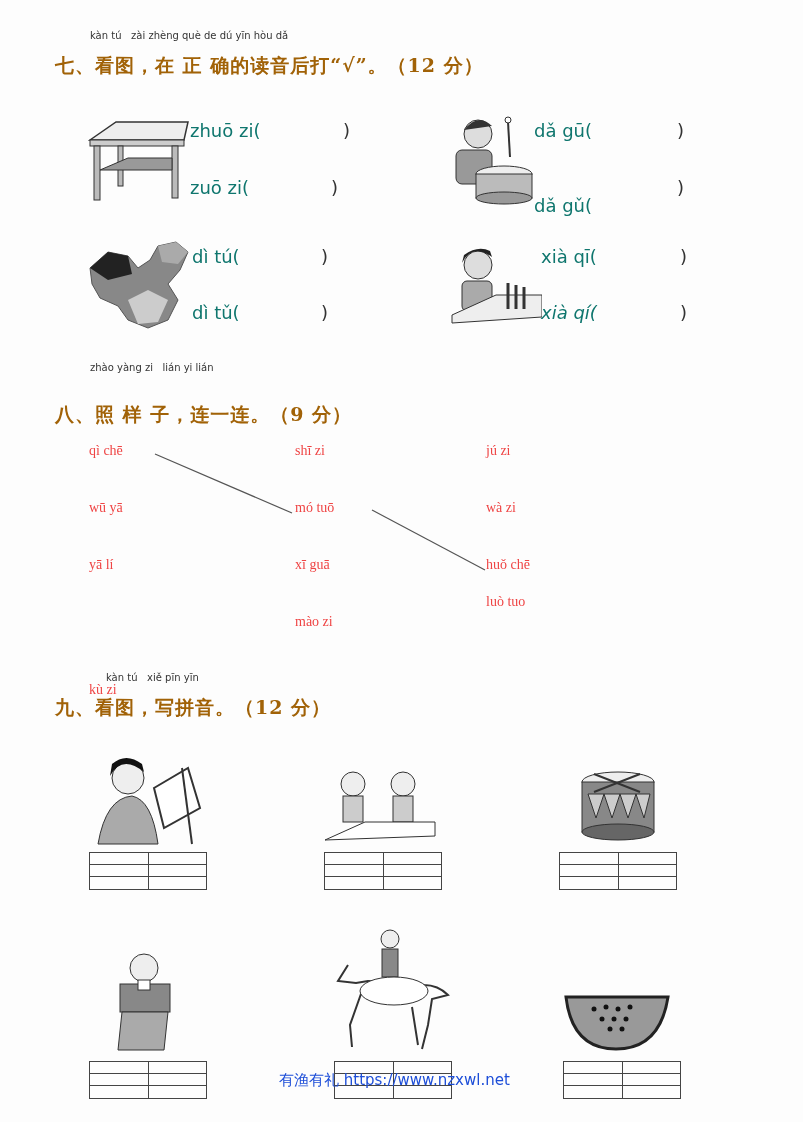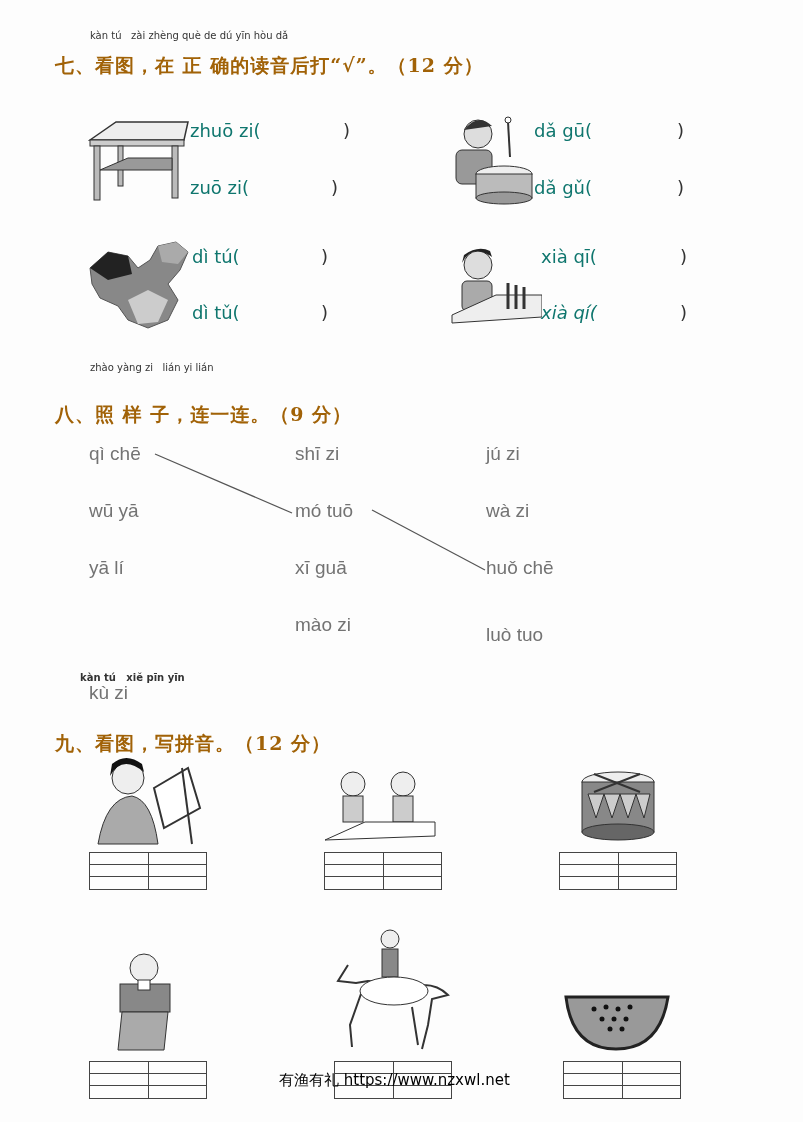--- a/index.html
+++ b/index.html
@@ -3,26 +3,26 @@
 <meta charset="utf-8">
 <style>
   * { margin:0; padding:0; box-sizing:border-box; }
   body { width:803px; height:1122px; background:#fdfdfd; position:relative; overflow:hidden;
          font-family:"DejaVu Sans", sans-serif; color:#222; }
   .abs { position:absolute; }
   .py { font-family:"DejaVu Sans", sans-serif; font-size:10px; color:#333; white-space:pre; }
   .title { font-family:"DejaVu Serif", serif; font-size:19px; font-weight:bold; color:#a16207; white-space:pre; letter-spacing:1px; }
   .opt { font-family:"DejaVu Sans", sans-serif; font-size:18px; color:#0f766e; white-space:pre; }
   .paren { font-size:18px; color:#333; }
-  .word { font-family:Liberation Sans, sans-serif; font-size:19px; color:#737373; white-space:pre; }
+  .word { font-family:Liberation Serif, serif; font-size:14px; color:#ef4444; white-space:pre; }
   .grid { position:absolute; width:118px; height:38px; border:1.5px solid #444; }
   .grid .v { position:absolute; left:58px; top:0; bottom:0; border-left:1.5px solid #444; }
   .grid .h1 { position:absolute; left:0; right:0; top:11px; border-top:1.5px solid #444; }
   .grid .h2 { position:absolute; left:0; right:0; top:23px; border-top:1.5px solid #444; }
-  .watermark { font-family:"DejaVu Sans", sans-serif; font-size:15px; color:#000000; white-space:pre; }
+  .watermark { font-family:"DejaVu Sans", sans-serif; font-size:15px; color:#1d4ed8; white-space:pre; }
 </style>
 </head>
 <body>
 
 <div class="abs py" style="left:90px;top:30px;">kàn tú   zài zhèng què de dú yīn hòu dǎ</div>
 <div class="abs title" style="left:55px;top:53px;">七、看图，在 正 确的读音后打“√”。（12 分）</div>
 
 <svg class="abs" style="left:88px;top:118px;" width="102" height="84">
   <polygon points="2,22 28,4 100,4 96,22" fill="#eee" stroke="#333" stroke-width="1.5"></polygon>
   <rect x="2" y="22" width="94" height="6" fill="#ccc" stroke="#333"></rect>
@@ -41,21 +41,21 @@
   <path d="M16,18 Q30,0 44,14" fill="#333"></path>
   <rect x="8" y="38" width="36" height="34" rx="6" fill="#999" stroke="#333"></rect>
   <line x1="60" y1="10" x2="62" y2="45" stroke="#333" stroke-width="2"></line>
   <circle cx="60" cy="8" r="3" fill="#fff" stroke="#333"></circle>
   <ellipse cx="56" cy="62" rx="28" ry="8" fill="#eee" stroke="#333"></ellipse>
   <rect x="28" y="62" width="56" height="24" fill="#bbb" stroke="#333"></rect>
   <ellipse cx="56" cy="86" rx="28" ry="6" fill="#999" stroke="#333"></ellipse>
 </svg>
 <div class="abs opt" style="left:534px;top:120px;">dǎ gū(</div>
 <div class="abs paren" style="left:677px;top:120px;">)</div>
-<div class="abs opt" style="left:534px;top:177px;">dǎ gǔ(</div>
+<div class="abs opt" style="left:534px;top:195px;">dǎ gǔ(</div>
 <div class="abs paren" style="left:677px;top:177px;">)</div>
 
 <svg class="abs" style="left:88px;top:240px;" width="102" height="90">
   <path d="M2,28 L20,12 L40,16 L50,28 L62,20 L70,6 L88,2 L100,12 L92,30 L80,44 L90,60 L80,80 L60,88 L40,80 L30,66 L12,58 L4,44 Z" fill="#888" stroke="#555"></path>
   <path d="M2,28 L20,12 L40,16 L44,34 L20,40 Z" fill="#222"></path>
   <path d="M40,60 L60,50 L80,60 L70,82 L50,84 Z" fill="#ccc"></path>
   <path d="M70,6 L88,2 L100,12 L90,24 L74,22 Z" fill="#aaa"></path>
 </svg>
 <div class="abs opt" style="left:192px;top:246px;">dì tú(</div>
 <div class="abs paren" style="left:321px;top:246px;">)</div>
@@ -90,24 +90,24 @@
 <div class="abs word" style="left:89px;top:646px;margin-top:36px;">kù zi</div>
 
 <div class="abs word" style="left:295px;top:443px;">shī zi</div>
 <div class="abs word" style="left:295px;top:500px;">mó tuō</div>
 <div class="abs word" style="left:295px;top:557px;">xī guā</div>
 <div class="abs word" style="left:295px;top:614px;">mào zi</div>
 
 <div class="abs word" style="left:486px;top:443px;">jú zi</div>
 <div class="abs word" style="left:486px;top:500px;">wà zi</div>
 <div class="abs word" style="left:486px;top:557px;">huǒ chē</div>
-<div class="abs word" style="left:486px;top:624px;">luò tuo</div>
+<div class="abs word" style="left:486px;top:594px;">luò tuo</div>
 
-<div class="abs py" style="left:80px;top:672px;font-weight:bold;">kàn tú   xiě pīn yīn</div>
-<div class="abs title" style="left:55px;top:695px;margin-top:36px;">九、看图，写拼音。（12 分）</div>
+<div class="abs py" style="left:106px;top:672px;">kàn tú   xiě pīn yīn</div>
+<div class="abs title" style="left:55px;top:695px;">九、看图，写拼音。（12 分）</div>
 
 <svg class="abs" style="left:92px;top:748px;" width="110" height="100">
   <circle cx="36" cy="30" r="16" fill="#eee" stroke="#333"></circle>
   <path d="M18,28 Q30,6 52,24 L50,16 Q34,4 20,16 Z" fill="#111"></path>
   <path d="M6,96 Q14,50 40,48 Q60,52 66,96 Z" fill="#aaa" stroke="#333"></path>
   <polygon points="62,40 96,20 108,60 72,80" fill="#fff" stroke="#333" stroke-width="2"></polygon>
   <line x1="90" y1="20" x2="100" y2="96" stroke="#333" stroke-width="2"></line>
 </svg>
 <svg class="abs" style="left:325px;top:766px;" width="112" height="80">
   <circle cx="28" cy="18" r="12" fill="#eee" stroke="#333"></circle>

